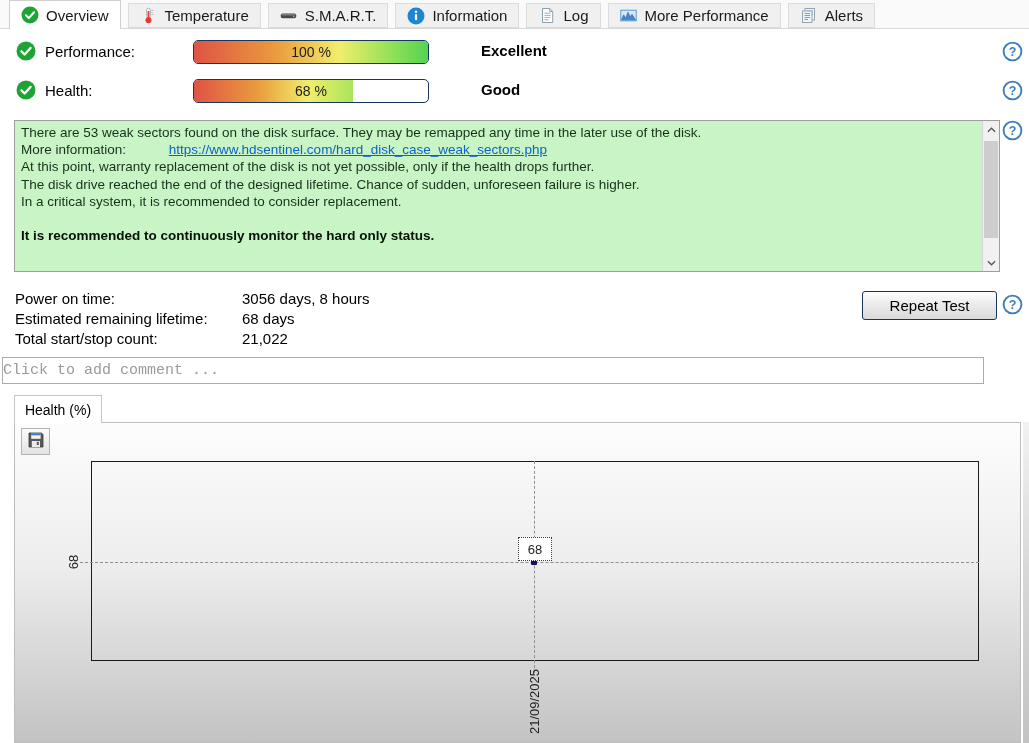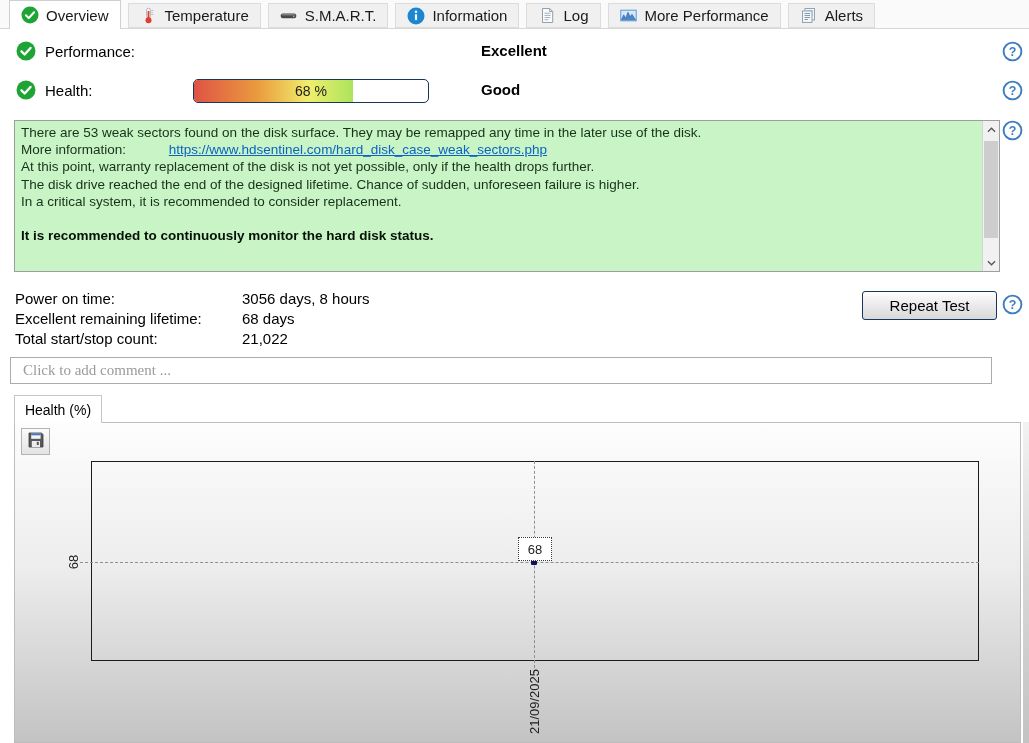--- a/index.html
+++ b/index.html
@@ -48,22 +48,22 @@
 
   
   .stat-label{position:absolute;left:15px;}
   .stat-value{position:absolute;left:242px;font-weight:normal;}
   .st0{top:290px;} .st1{top:310px;} .st2{top:330px;}
 
   .repeat-btn{position:absolute;left:862px;top:291px;width:133px;height:27px;border:1px solid #17365d;
               border-radius:3px;background:linear-gradient(#fefefe,#ececec 45%,#d9d9d9);
               display:flex;align-items:center;justify-content:center;cursor:pointer;font-size:15px;}
 
-  .comment-input{position:absolute;left:10px;top:357px;width:982px;height:27px;border:1px solid #ababab;
-                 box-sizing:border-box;padding:0 12px;font-size:15px;font-family:Liberation Serif, serif;
+  .comment-input{position:absolute;left:2px;top:357px;width:982px;height:27px;border:1px solid #ababab;
+                 box-sizing:border-box;padding:0 0;font-size:15px;font-family:Liberation Mono, monospace;
                  color:#000;background:#fff;outline:none;}
   .comment-input::placeholder{color:#9a9a9a;}
 
   
   .chart-tab{position:absolute;left:14px;top:395px;width:88px;height:28px;background:#fff;
              border:1px solid #c6c6c6;border-bottom:none;box-sizing:border-box;display:flex;
              align-items:center;justify-content:center;font-size:14px;z-index:2;cursor:pointer;}
   .chart-panel{position:absolute;left:14px;top:422px;width:1007px;height:321px;border:1px solid #bdbdbd;
                box-sizing:border-box;background:linear-gradient(180deg,#fdfdfd 0%,#ededed 45%,#c3c3c3 100%);}
   .right-strip{position:absolute;left:1023px;top:422px;width:6px;height:321px;
@@ -162,20 +162,24 @@
   </div>
 
   <div class="statusrow" id="row-perf">
     <span class="ok-badge">
       <svg width="20" height="20" viewBox="0 0 19 19">
           <circle cx="9.5" cy="9.5" r="9" fill="#1ea434"></circle>
           <path d="M5.2 9.8l3 3 5.6-6.2" fill="none" stroke="#fff" stroke-width="2.2" stroke-linecap="round" stroke-linejoin="round"></path>
         </svg>
     </span>
     <span class="row-label">Performance:</span>
+    <div class="meter">
+      <div class="meter-fill fill-full" style="width: 100%;"></div>
+      <span class="meter-text">100 %</span>
+    </div>
     <span class="rating">Excellent</span>
   </div>
   <div class="help-btn" id="help-perf">
     <svg width="21" height="21" viewBox="0 0 21 21">
         <circle cx="10.5" cy="10.5" r="8.9" fill="none" stroke="#3c7dc0" stroke-width="1.9"></circle>
         <text x="10.5" y="15" text-anchor="middle" font-size="12.5" font-weight="bold" fill="#3c7dc0">?</text>
       </svg>
   </div>
 
   <div class="statusrow" id="row-health">
@@ -199,21 +203,21 @@
       </svg>
   </div>
 
   <div class="msgbox">
     <div class="msg-content">
       <div>There are 53 weak sectors found on the disk surface. They may be remapped any time in the later use of the disk.</div>
       <div><span>More information: </span><a class="msg-link">https://www.hdsentinel.com/hard_disk_case_weak_sectors.php</a></div>
       <div>At this point, warranty replacement of the disk is not yet possible, only if the health drops further.</div>
       <div>The disk drive reached the end of the designed lifetime. Chance of sudden, unforeseen failure is higher.</div>
       <div>In a critical system, it is recommended to consider replacement.</div>
-      <div class="msg-bold">It is recommended to continuously monitor the hard disk status.</div>
+      <div class="msg-bold">It is recommended to continuously monitor the hard only status.</div>
     </div>
     <div class="msg-scrollbar">
       <div class="scroll-btn scroll-up">
         <svg width="9" height="6" viewBox="0 0 10 6">
             <path d="M1 5l4-4 4 4" fill="none" stroke="#555" stroke-width="1.4"></path>
           </svg>
       </div>
       <div class="scroll-thumb"></div>
       <div class="scroll-btn scroll-down">
         <svg width="9" height="6" viewBox="0 0 10 6">
@@ -224,21 +228,21 @@
   </div>
   <div class="help-btn" id="help-msg">
     <svg width="21" height="21" viewBox="0 0 21 21">
         <circle cx="10.5" cy="10.5" r="8.9" fill="none" stroke="#3c7dc0" stroke-width="1.9"></circle>
         <text x="10.5" y="15" text-anchor="middle" font-size="12.5" font-weight="bold" fill="#3c7dc0">?</text>
       </svg>
   </div>
 
   <span class="stat-label st0">Power on time:</span>
   <span class="stat-value st0">3056 days, 8 hours</span>
-  <span class="stat-label st1">Excellent remaining lifetime:</span>
+  <span class="stat-label st1">Estimated remaining lifetime:</span>
   <span class="stat-value st1">68 days</span>
   <span class="stat-label st2">Total start/stop count:</span>
   <span class="stat-value st2">21,022</span>
 
   <div class="repeat-btn">Repeat Test</div>
   <div class="help-btn" id="help-test">
     <svg width="21" height="21" viewBox="0 0 21 21">
         <circle cx="10.5" cy="10.5" r="8.9" fill="none" stroke="#3c7dc0" stroke-width="1.9"></circle>
         <text x="10.5" y="15" text-anchor="middle" font-size="12.5" font-weight="bold" fill="#3c7dc0">?</text>
       </svg>

